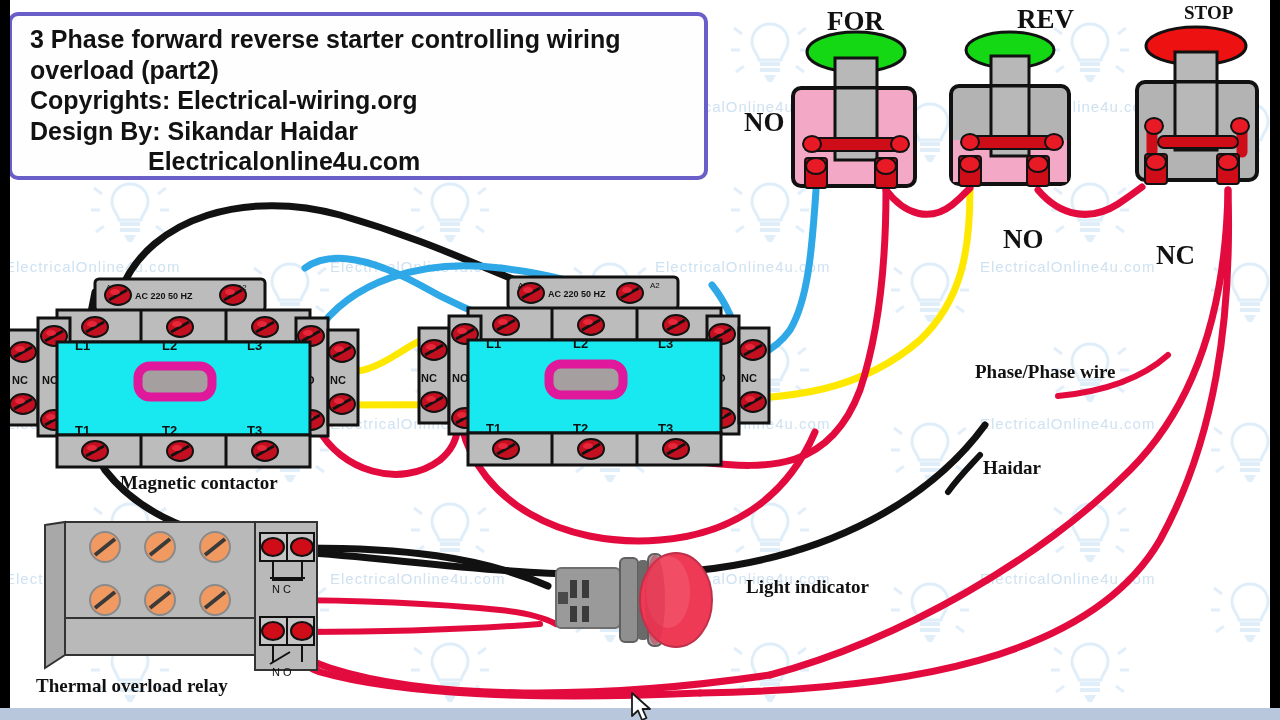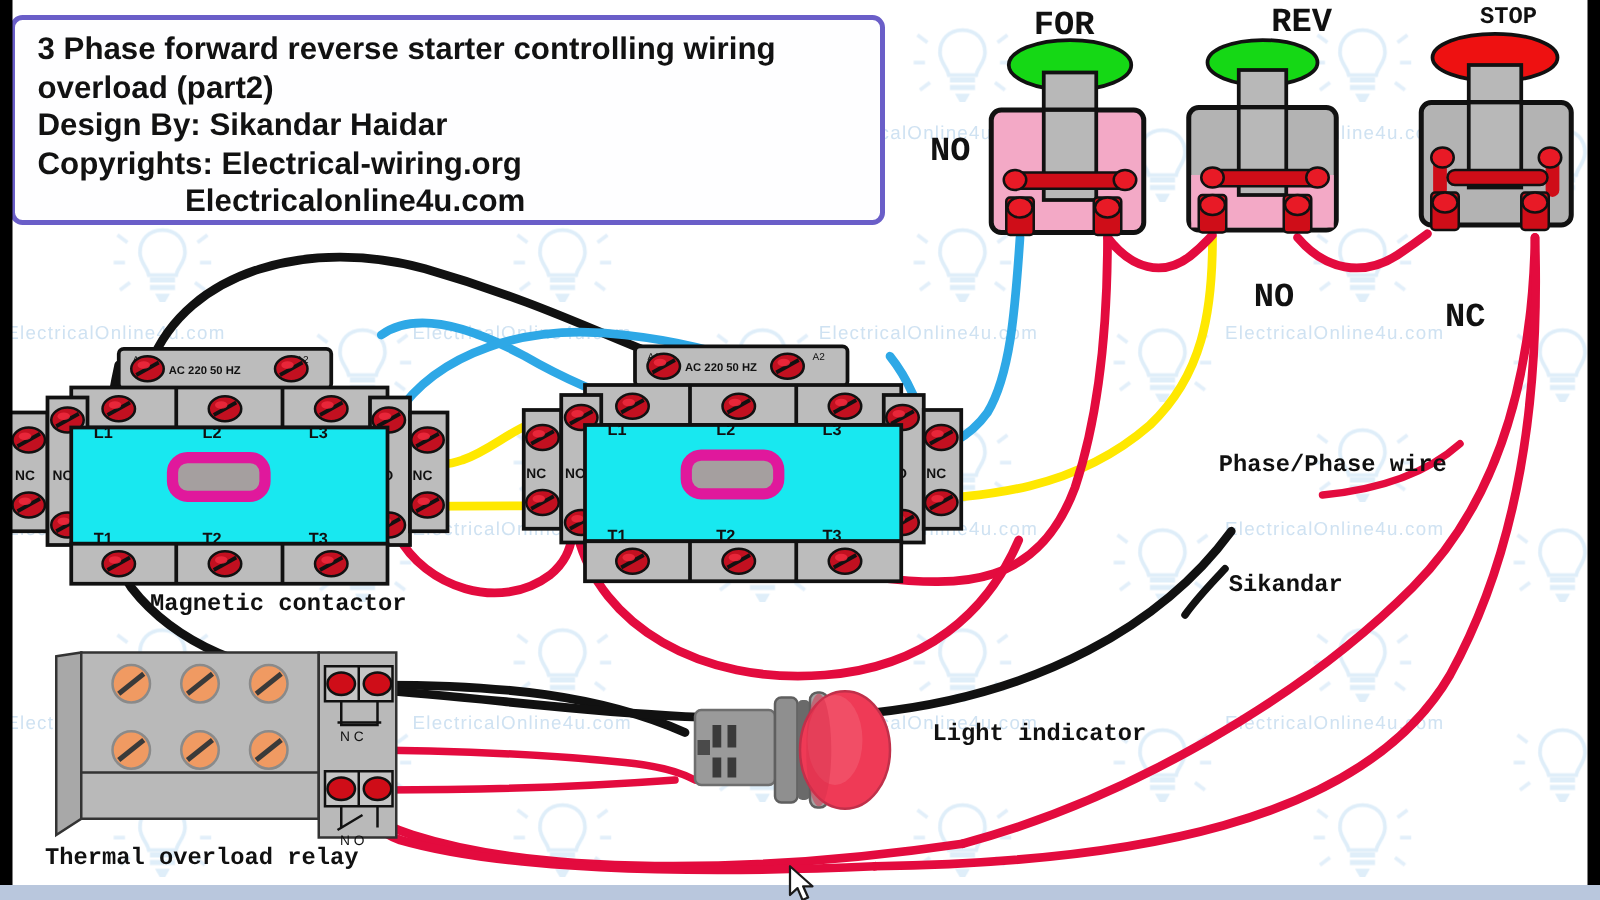--- a/index.html
+++ b/index.html
@@ -23,21 +23,21 @@
 
   
   #title-card{position:absolute;left:8px;top:12px;width:700px;height:168px;
     background:#fefeff;border:4px solid #6a5ec8;border-radius:10px;z-index:30;
     box-sizing:border-box;padding:8px 14px 0 18px;}
   #title-card div{font-weight:bold;color:#121212;font-size:25px;line-height:1.22;
     font-family:"Liberation Sans",sans-serif;}
   .tc-indent{padding-left:118px;}
 
   
-  .lab{position:absolute;font-weight:bold;color:#111;font-family:Liberation Mono, monospace;}
+  .lab{position:absolute;font-weight:bold;color:#111;font-family:Liberation Serif, serif;}
 
   .cursor{position:absolute;z-index:70;}
 </style>
 </head>
 <body>
 
 <div id="stage">
 
   <div id="wm">
     <svg width="1280" height="720" style="position:absolute;left:0;top:0;">
@@ -466,28 +466,28 @@
     <div class="lab" style="left:1003px;top:224px;font-size:27px;">NO</div>
     <div class="lab" style="left:1156px;top:240px;font-size:27px;">NC</div>
 
     <div class="lab" style="left:36px;top:675px;font-size:19px;">Thermal overload relay</div>
 
     <div class="lab" style="left:120px;top:472px;font-size:19px;">Magnetic contactor</div>
 
     <div class="lab" style="left:730px;top:576px;font-size:19px;margin-left:16px;">Light indicator</div>
 
     <div class="lab" style="left:975px;top:361px;font-size:19px;">Phase/Phase wire</div>
-    <div class="lab" style="left:983px;top:457px;font-size:19px;">Sikandar</div>
+    <div class="lab" style="left:983px;top:457px;font-size:19px;">Haidar</div>
   </div>
 
   <div id="title-card">
     <div>3 Phase forward reverse starter controlling wiring</div>
     <div>overload (part2)</div>
+    <div>Copyrights: Electrical-wiring.org</div>
     <div>Design By: Sikandar Haidar</div>
-    <div>Copyrights: Electrical-wiring.org</div>
     <div class="tc-indent">Electricalonline4u.com</div>
   </div>
 
   <svg class="cursor" style="left:630px;top:692px;" width="26" height="32" viewBox="0 0 26 32">
     <path d="M2,1 L2,24 L8,18.5 L12,28 L16.5,26 L12.5,17 L20,17 Z" fill="#ffffff" stroke="#1a1a1a" stroke-width="1.8" stroke-linejoin="round"></path>
   </svg>
 
   <div class="edge-bar left"></div>
   <div class="edge-bar right"></div>
   <div class="bottom-bar"></div>

